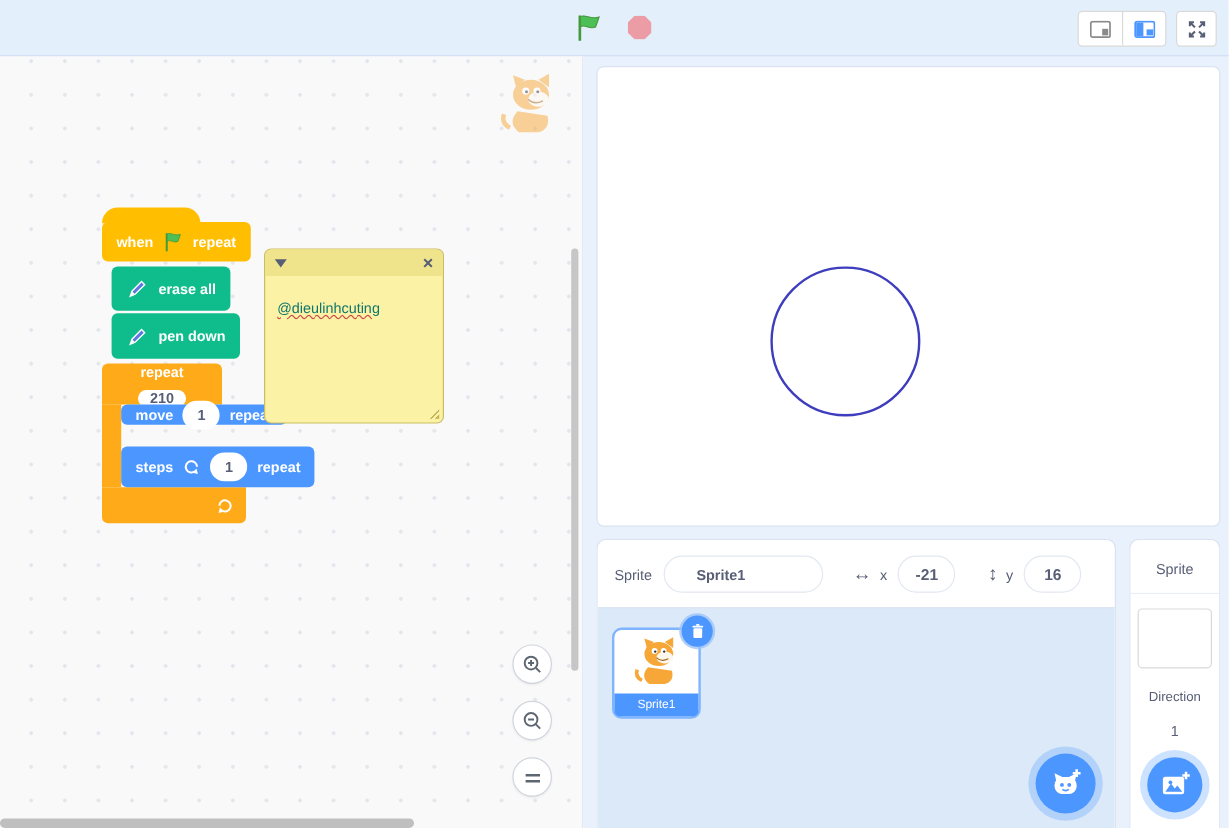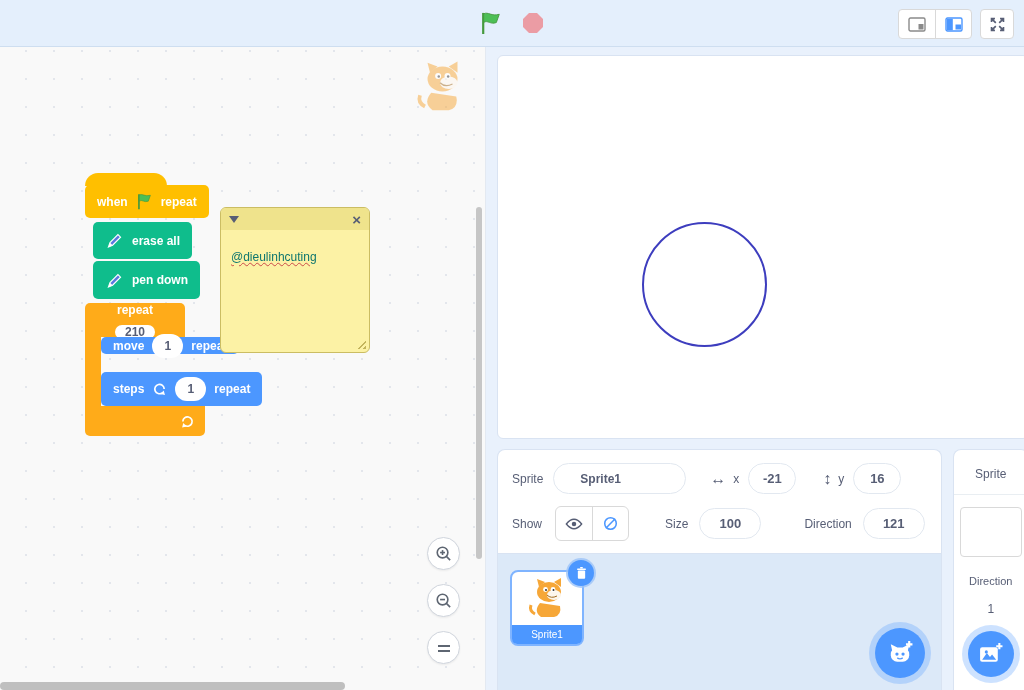--- a/index.html
+++ b/index.html
@@ -280,41 +280,20 @@
           <div class="info-rows">
             <div class="row1">
               <span class="lbl" style="margin-right:10px">Sprite</span>
               <div class="name-input">Sprite1</div>
               <span class="xy-glyph" style="margin:0 7px 0 24px">↔</span>
               <span class="lbl" style="margin-right:9px">x</span>
               <div class="pill" style="width:48px">-21</div>
               <span class="xy-glyph" style="margin:0 7px 0 27px">↕</span>
               <span class="lbl" style="margin-right:9px">y</span>
               <div class="pill" style="width:48px">16</div>
-            </div>
-            <div class="row2">
-              <span class="lbl" style="margin-right:13px">Show</span>
-              <div class="eye-group">
-                <div class="eye-btn">
-                  <svg width="18" height="14" viewBox="0 0 20 14">
-                    <path d="M1.5 7 Q10 -3.5 18.5 7 Q10 17.5 1.5 7 Z" fill="none" stroke="#575E75" stroke-width="1.5"></path>
-                    <circle cx="10" cy="7" r="2.5" fill="#575E75"></circle>
-                  </svg>
-                </div>
-                <div class="eye-btn">
-                  <svg width="17" height="17" viewBox="0 0 20 20">
-                    <circle cx="10" cy="10" r="6.8" fill="none" stroke="#4C97FF" stroke-width="1.8"></circle>
-                    <line x1="4.5" y1="15.5" x2="15.5" y2="4.5" stroke="#4C97FF" stroke-width="1.8"></line>
-                  </svg>
-                </div>
-              </div>
-              <span class="lbl" style="margin:0 11px 0 36px">Size</span>
-              <div class="pill" style="width:62px">100</div>
-              <span class="lbl" style="margin:0 11px 0 43px">Direction</span>
-              <div class="pill" style="width:62px">121</div>
             </div>
           </div>
 
           <div class="sprite-list">
             <div class="sprite-tile">
               <svg width="40" height="46" viewBox="0 0 40 44" style="margin-top:5px">
                 <path d="M8 36 Q2 33 4 27" stroke="#F6A738" stroke-width="3" fill="none"></path>
                 <path d="M13 25 q-7 8 1 14 l13 0 q8 -2 6 -11 Z" fill="#F6A738"></path>
                 <path d="M12 9 L10 1 L18 4 Z" fill="#F6A738"></path>
                 <path d="M27 4 L34 0 L34 9 Z" fill="#F6A738"></path>

